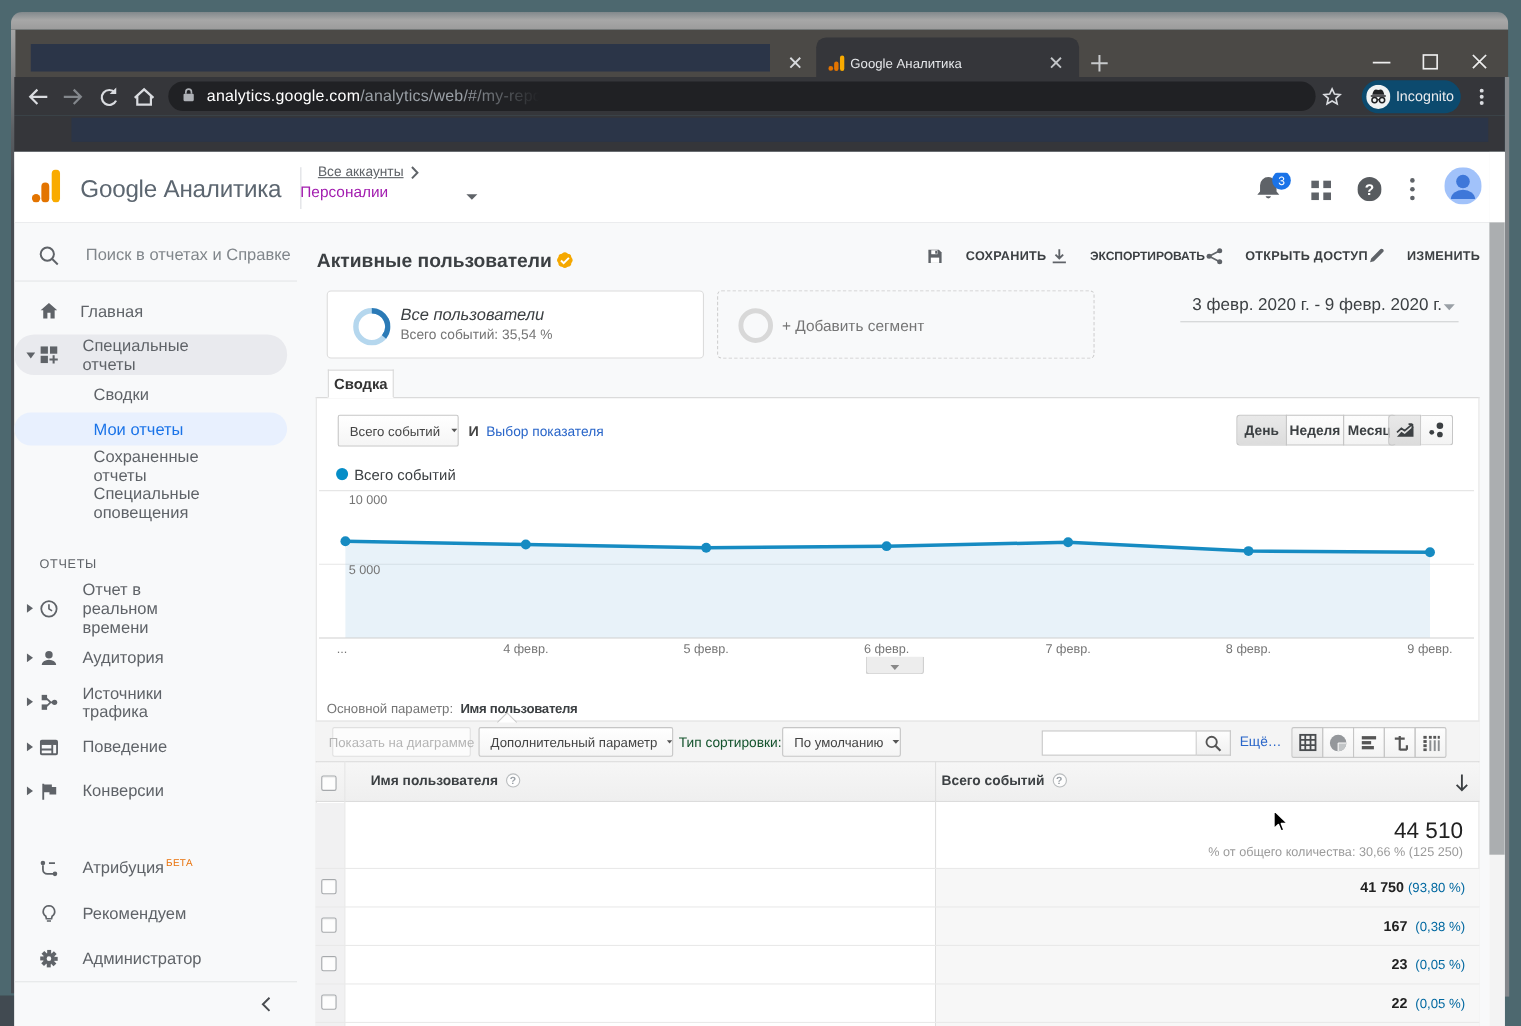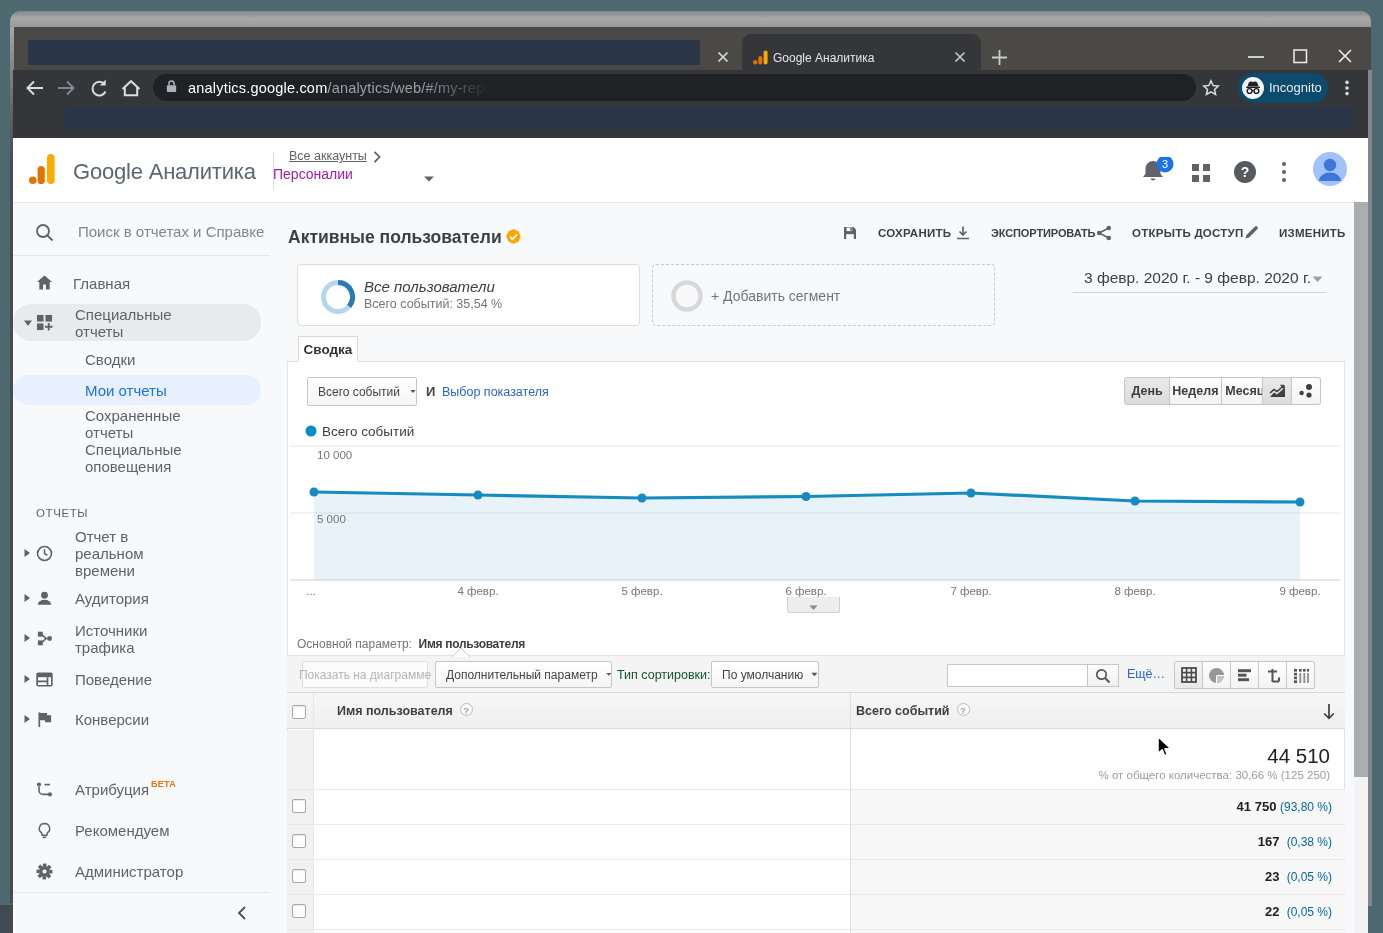--- a/index.html
+++ b/index.html
@@ -225,21 +225,21 @@
       <path d="M3.5 2.2 H11.8 V4.6 H16 V12 H9.5 V9.8 H3.5 Z" fill="#5f6368"></path>
       </svg>
     <div class="sitem" style="left:62px;top:508px;">Конверсии</div>
     <svg class="sico" style="top:578px;" viewBox="0 0 18 18">
       <circle cx="3.2" cy="3.8" r="2.2" fill="#5f6368"></circle>
         <circle cx="14.8" cy="14.2" r="2.2" fill="#5f6368"></circle>
       <path d="M3.2 6 V10 a4.2 4.2 0 0 0 4.2 4.2 H14" fill="none" stroke="#5f6368" stroke-width="1.7"></path>
       <path d="M14.8 3.8 H9" stroke="#5f6368" stroke-width="1.7"></path>
       </svg>
     <div class="sitem" style="left:62px;top:578px;">Атрибуция</div>
-    <div class="sitem" style="left:138px;top:573px;font-size:9px;color:#e8710a;font-weight:bold;letter-spacing:0.3px;">БЕТА</div>
+    <div class="sitem" style="left:138px;top:573px;font-size:9px;color:#e8710a;font-weight:normal;letter-spacing:0.3px;">БЕТА</div>
     <svg class="sico" style="top:619px;" viewBox="0 0 18 18">
       <path d="M9 1.5 a5.5 5.5 0 0 1 3 10.1 L11.5 14 h-5 L6 11.6 A5.5 5.5 0 0 1 9 1.5 Z" fill="none" stroke="#5f6368" stroke-width="1.6"></path>
       <path d="M7 16.2 H11" stroke="#5f6368" stroke-width="1.6"></path>
       </svg>
     <div class="sitem" style="left:62px;top:619px;">Рекомендуем</div>
     <svg class="sico" style="top:660px;" viewBox="0 0 18 18">
       <g fill="#5f6368" transform="translate(9,9)">
         <circle r="5.7"></circle>
         <g>
             <rect x="-1.7" y="-8.4" width="3.8" height="3.4"></rect>

